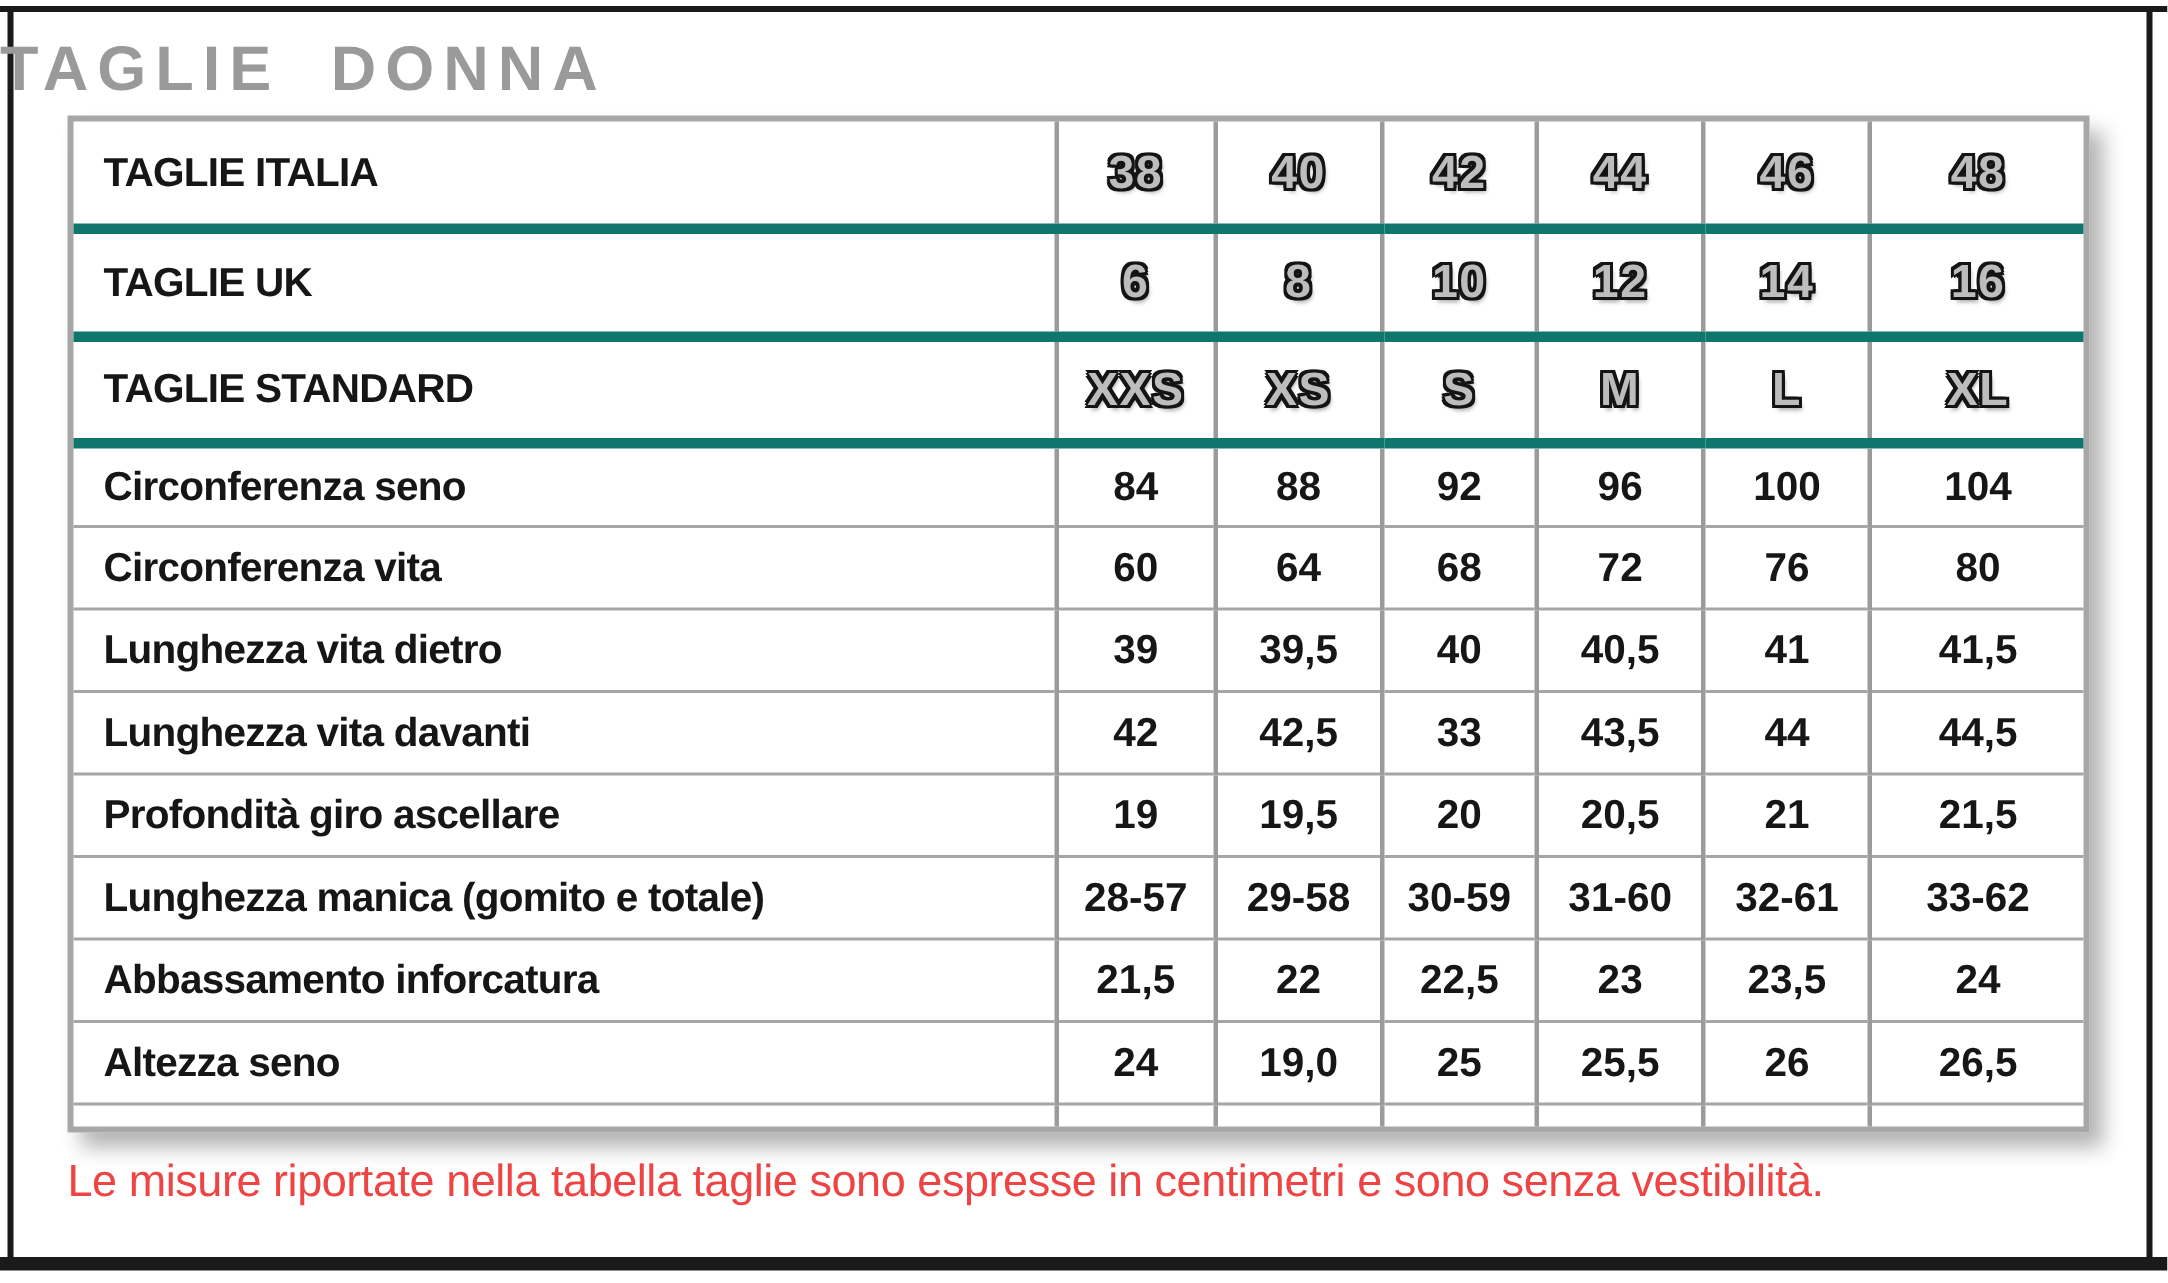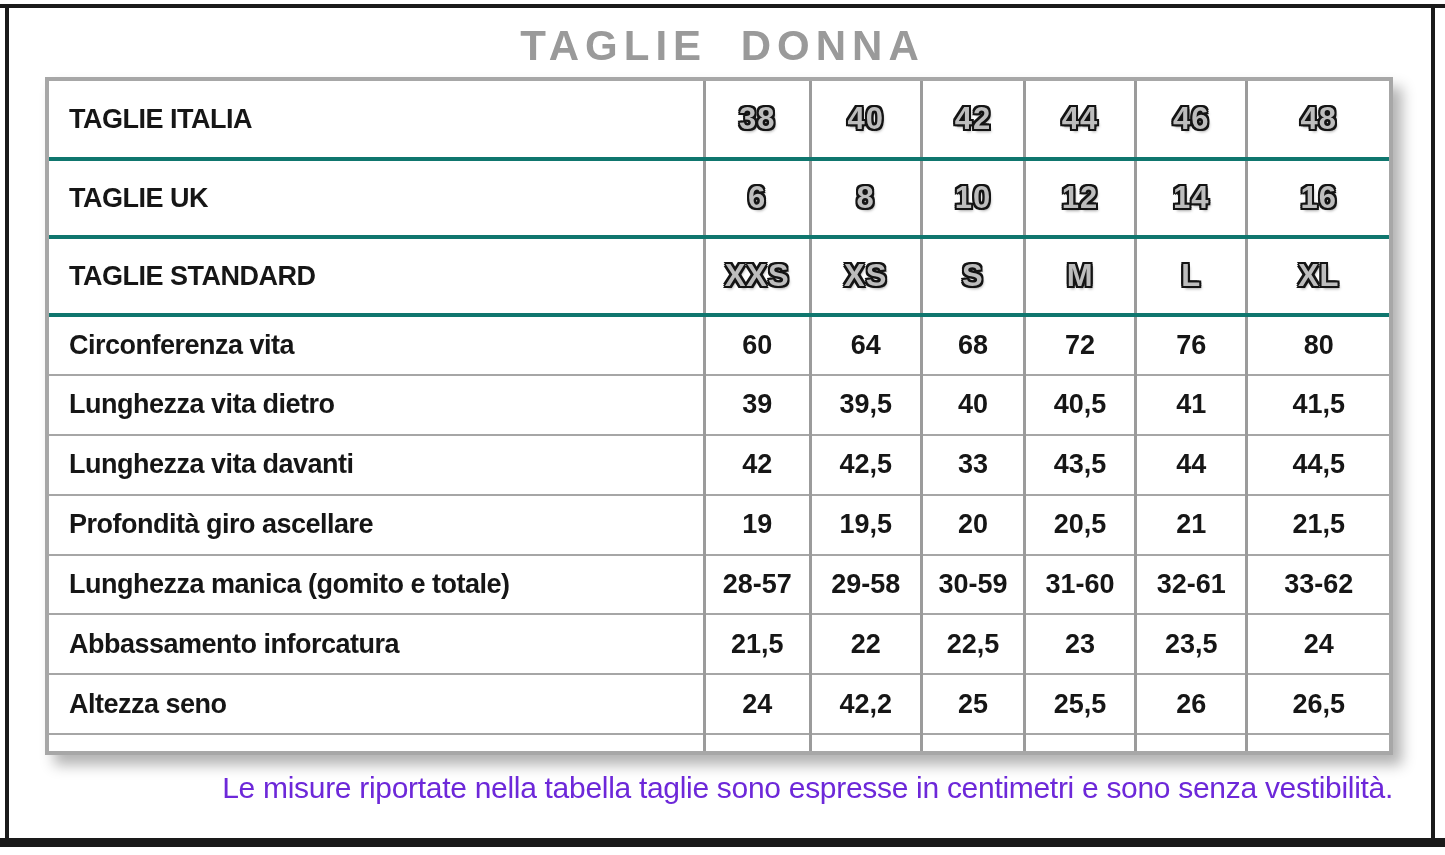--- a/index.html
+++ b/index.html
@@ -15,21 +15,20 @@
 
   
   .top-line    { position: absolute; left: 0; right: 0; top: 4px; height: 4px; background: #1a1a1a; }
   .bottom-bar  { position: absolute; left: 0; right: 0; bottom: 8px; height: 9px; background: #1a1a1a; }
   .left-line   { position: absolute; left: 5px; width: 4px; top: 4px; bottom: 9px; background: #1a1a1a; }
   .right-line  { position: absolute; right: 10px; width: 4px; top: 4px; bottom: 9px; background: #1a1a1a; }
 
   .title {
     position: absolute;
     top: 22px; left: 0; width: 100%;
-    text-align: center;
     font-size: 42px;
     font-weight: bold;
     color: #9a9a9a;
     letter-spacing: 6px;
     word-spacing: 16px;
   }
 
   .table-frame {
     position: absolute;
     left: 45px; top: 77px;
@@ -51,21 +50,21 @@
     padding-left: 20px;
     font-weight: bold;
     font-size: 27px;
     letter-spacing: -0.5px;
     color: #161616;
     white-space: nowrap;
   }
   td.vcell { border-left: 3px solid #9b9b9b; text-align: center; }
 
   tr.size-row { height: 56px; }
-  tr.size-row td { border-bottom: 4px solid #0f766e; }
+  tr.size-row td { border-bottom: 7px solid #0f766e; }
 
   tr.measure-row { height: 43px; }
   tr.measure-row td { border-bottom: 2px solid #a6a6a6; }
 
   tr.filler-row { height: 12px; }
   tr.filler-row td { border-bottom: none; }
 
   td.sval {
     font-size: 31px;
     font-weight: bold;
@@ -80,23 +79,23 @@
   }
   td.mval {
     font-size: 27px;
     font-weight: bold;
     color: #161616;
   }
 
   .footnote {
     position: absolute;
     left: 45px; width: 1348px; top: 771px;
-    text-align: right;
+    text-align: left;
     font-size: 30px;
-    color: #6d28d9;
+    color: #ef4444;
     letter-spacing: -0.3px;
   }
 </style>
 </head>
 <body>
 
 <div class="stage">
 
   <div class="top-line"></div>
   <div class="left-line"></div>
@@ -142,20 +141,29 @@
         <tr class="size-row">
           <td class="label">TAGLIE STANDARD</td>
           <td class="vcell sval">XXS</td>
           <td class="vcell sval">XS</td>
           <td class="vcell sval">S</td>
           <td class="vcell sval">M</td>
           <td class="vcell sval">L</td>
           <td class="vcell sval">XL</td>
         </tr>
 
+        <tr class="measure-row">
+          <td class="label">Circonferenza seno</td>
+          <td class="vcell mval">84</td>
+          <td class="vcell mval">88</td>
+          <td class="vcell mval">92</td>
+          <td class="vcell mval">96</td>
+          <td class="vcell mval">100</td>
+          <td class="vcell mval">104</td>
+        </tr>
 
         <tr class="measure-row">
           <td class="label">Circonferenza vita</td>
           <td class="vcell mval">60</td>
           <td class="vcell mval">64</td>
           <td class="vcell mval">68</td>
           <td class="vcell mval">72</td>
           <td class="vcell mval">76</td>
           <td class="vcell mval">80</td>
         </tr>
@@ -208,21 +216,21 @@
           <td class="vcell mval">22</td>
           <td class="vcell mval">22,5</td>
           <td class="vcell mval">23</td>
           <td class="vcell mval">23,5</td>
           <td class="vcell mval">24</td>
         </tr>
 
         <tr class="measure-row">
           <td class="label">Altezza seno</td>
           <td class="vcell mval">24</td>
-          <td class="vcell mval">42,2</td>
+          <td class="vcell mval">19,0</td>
           <td class="vcell mval">25</td>
           <td class="vcell mval">25,5</td>
           <td class="vcell mval">26</td>
           <td class="vcell mval">26,5</td>
         </tr>
 
         <tr class="filler-row">
           <td></td>
           <td class="vcell"></td>
           <td class="vcell"></td>

